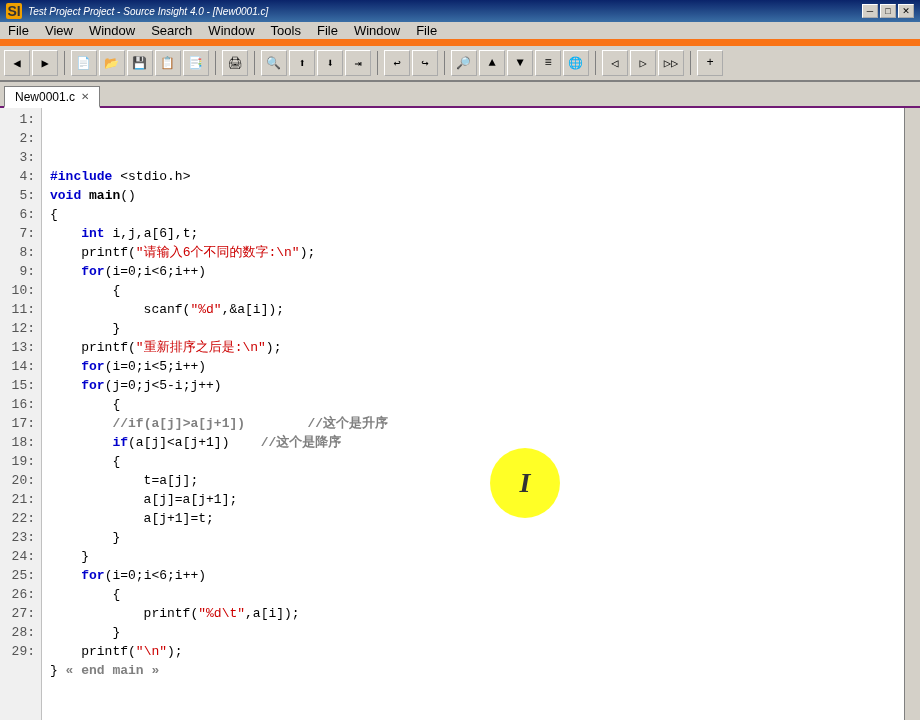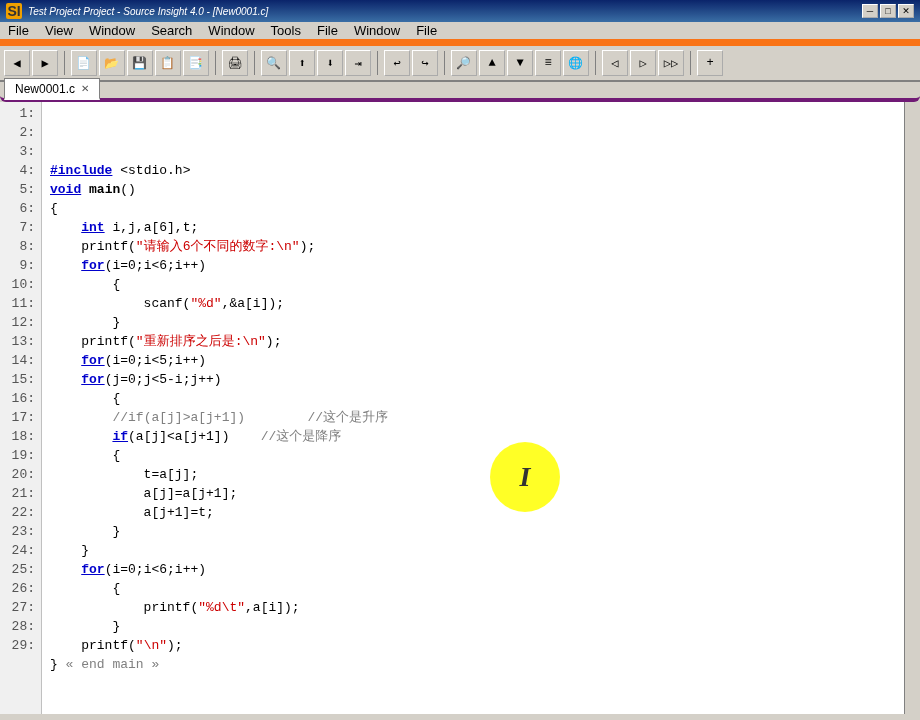--- a/index.html
+++ b/index.html
@@ -99,26 +99,25 @@
       display: flex;
       align-items: center;
       justify-content: center;
       cursor: pointer;
       font-size: 12px;
     }
 
     
     #tab-bar {
       background: #d4d0c8;
-      height: 20px;
+      height: 26px;
       display: flex;
       align-items: flex-end;
-      border-bottom: 4px solid #701a75;
+      border-bottom: 2px solid #701a75;
       padding-left: 4px;
-      border-radius: 6px;
     }
     .tab {
       background: #d4d0c8;
       border: 1px solid #808080;
       border-bottom: none;
       padding: 2px 10px;
       font-family: 'Segoe UI', sans-serif;
       font-size: 12px;
       cursor: pointer;
       display: flex;
@@ -170,23 +169,23 @@
       line-height: 19px;
       white-space: pre;
       overflow: hidden;
       position: relative;
     }
     .code-line {
       height: 19px;
       line-height: 19px;
       display: block;
     }
-    .kw { color: #0000cc; font-weight: bold; text-decoration: underline; }
+    .kw { color: #0000cc; font-weight: bold; }
     .str { color: #cc0000; }
-    .comment { color: #808080; }
+    .comment { color: #808080; font-weight: bold; }
 
     
     #cursor-circle {
       position: absolute;
       width: 70px;
       height: 70px;
       background: rgba(255, 255, 0, 0.85);
       border-radius: 50%;
       top: 340px;
       left: 490px;

